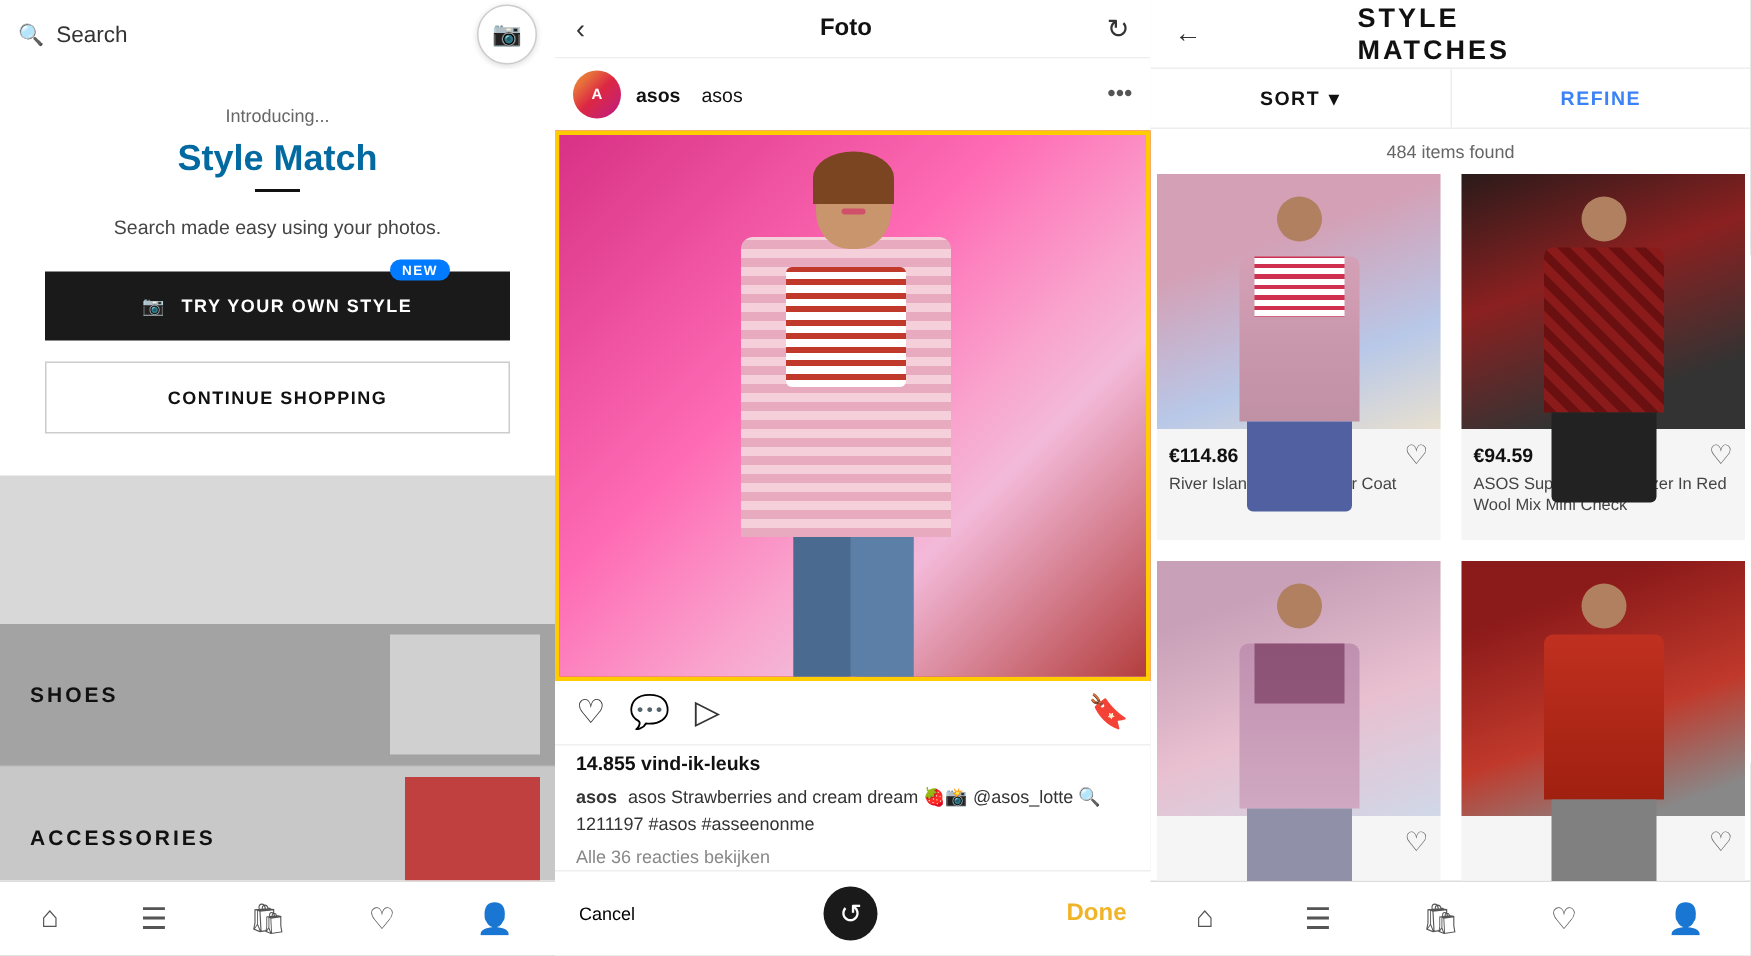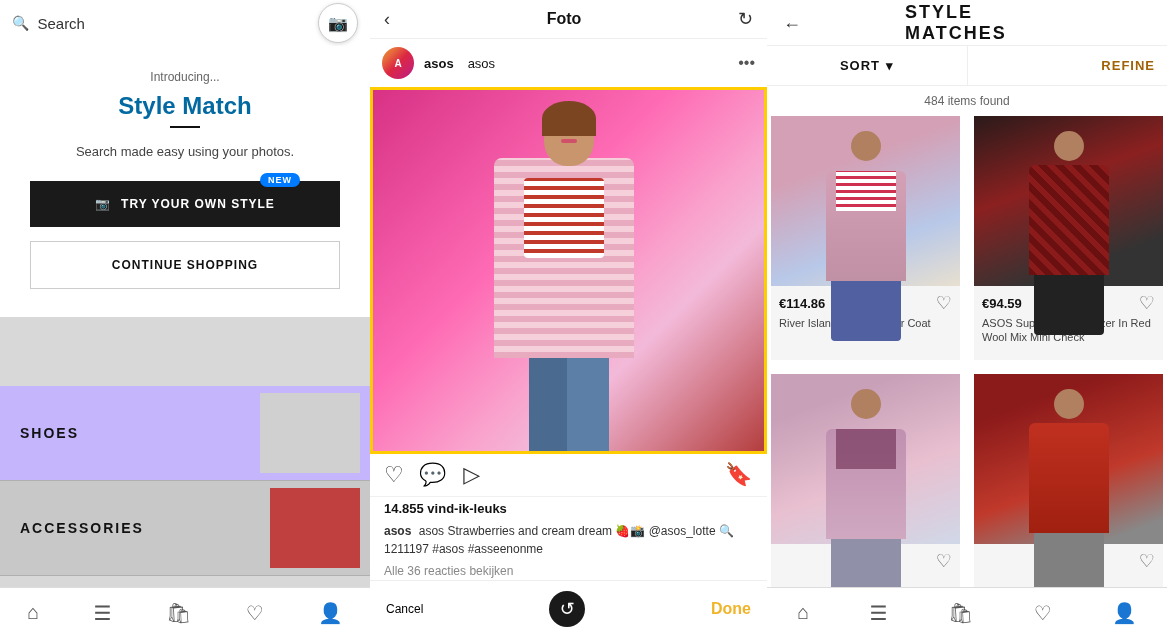--- a/index.html
+++ b/index.html
@@ -151,21 +151,22 @@
       display: flex;
       align-items: center;
       padding-left: 20px;
       position: relative;
       overflow: hidden;
       background: #c8c8c8;
       border-bottom: 1px solid #b0b0b0;
     }
 
     .category-item:first-child {
-      background: #c4b5fd;
+      background: #a3a3a3;
+      margin-top: 30px;
     }
 
     .category-label {
       font-size: 14px;
       font-weight: bold;
       letter-spacing: 2px;
       color: #111;
       z-index: 2;
     }
 
@@ -421,26 +422,26 @@
       cursor: pointer;
       border-right: 1px solid #eee;
       color: #111;
     }
 
     .refine-btn {
       flex: 1;
       padding: 12px;
       display: flex;
       align-items: center;
-      justify-content: flex-end;
+      justify-content: center;
       font-size: 13px;
       font-weight: bold;
       letter-spacing: 1px;
       cursor: pointer;
-      color: #a16207;
+      color: #3b82f6;
     }
 
     .items-found {
       text-align: center;
       font-size: 12px;
       color: #666;
       padding: 8px;
     }
 
     .product-grid {

